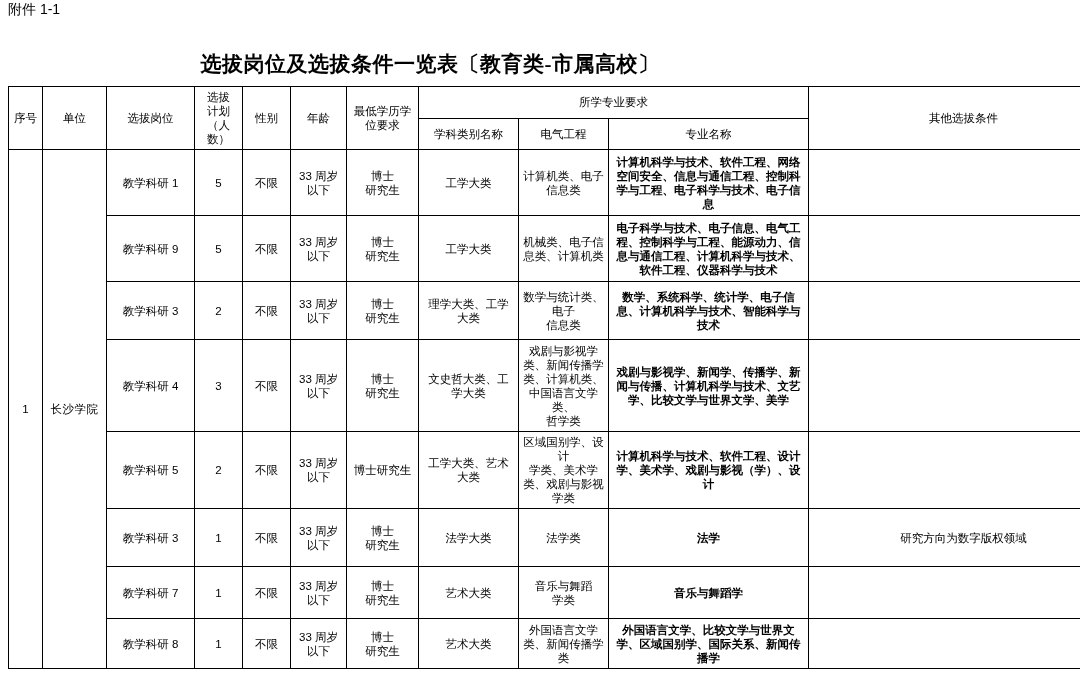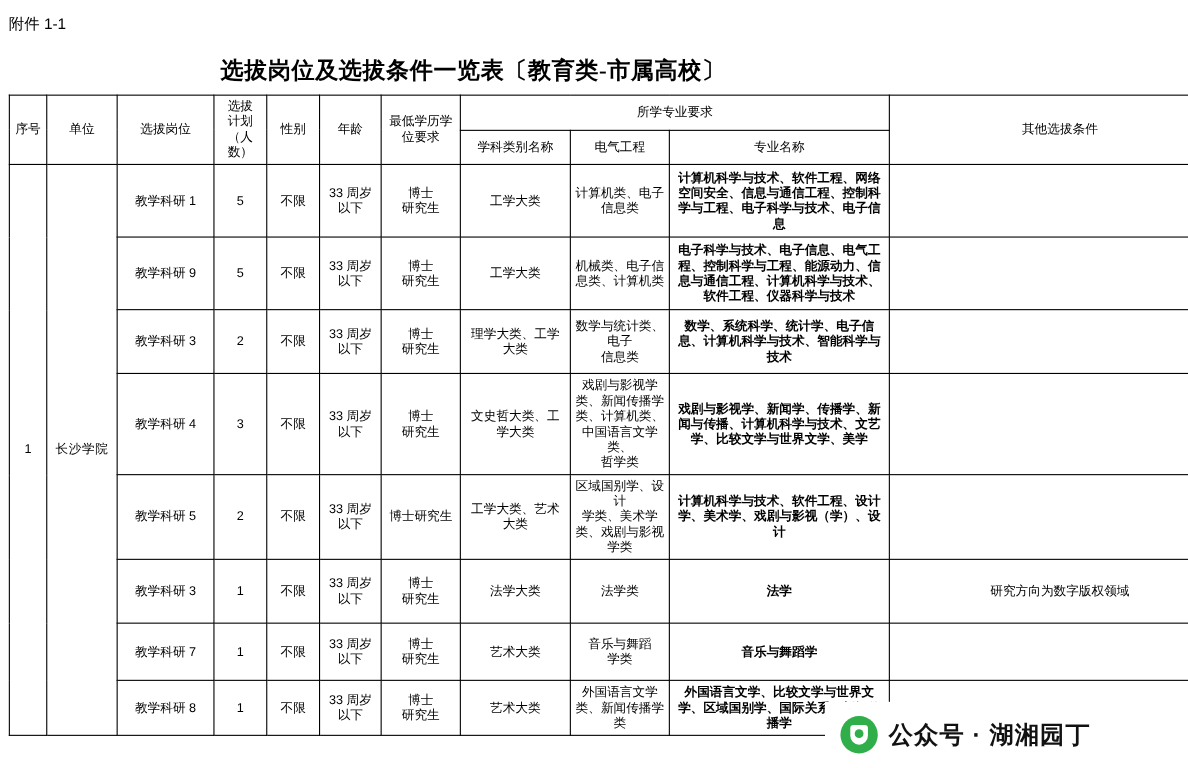--- a/index.html
+++ b/index.html
@@ -17,21 +17,21 @@
   }
   .page {
     position: relative;
     width: 1080px;
     height: 698px;
     box-sizing: border-box;
   }
   .attach-label {
     position: absolute;
     left: 8px;
-    top: 12px;
+    top: 0;
     font-size: 14px;
     line-height: 18px;
     font-family: "Liberation Sans", sans-serif;
   }
   .doc-title {
     position: absolute;
     top: 50px;
     left: 0;
     width: 860px;
     text-align: center;
@@ -378,18 +378,14 @@
             <div>类、新闻传播学</div>
             <div>类</div>
           </td>
           <td class="major-cell">外国语言文学、比较文学与世界文学、区域国别学、国际关系、新闻传播学</td>
           <td></td>
         </tr>
       </tbody>
     </table>
   </div>
 
-  <div class="wm">
-    <div class="wm-logo"></div>
-    <div class="wm-text">公众号 · 湖湘园丁</div>
-  </div>
 
 </div>
 
 </body></html>

